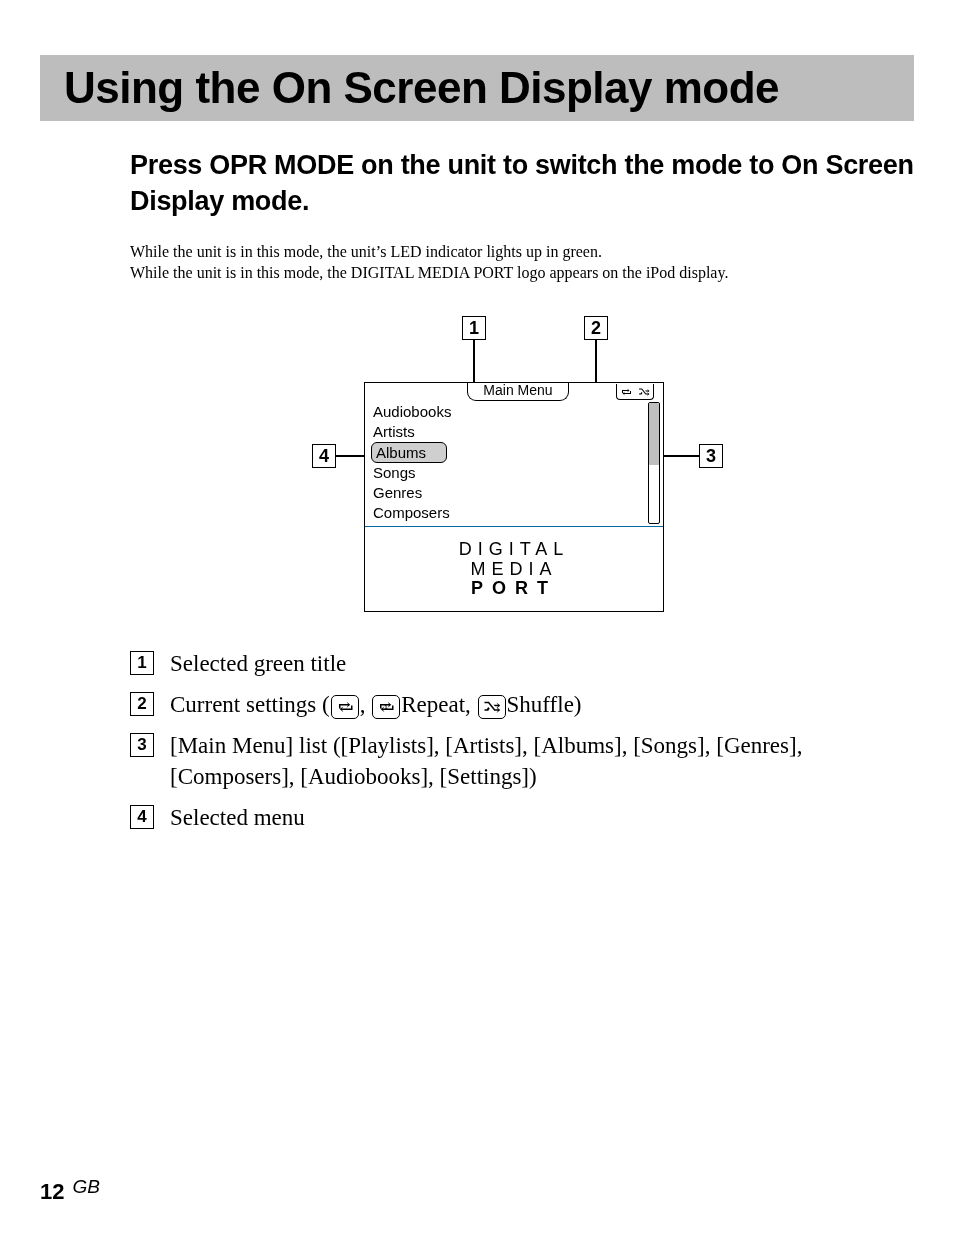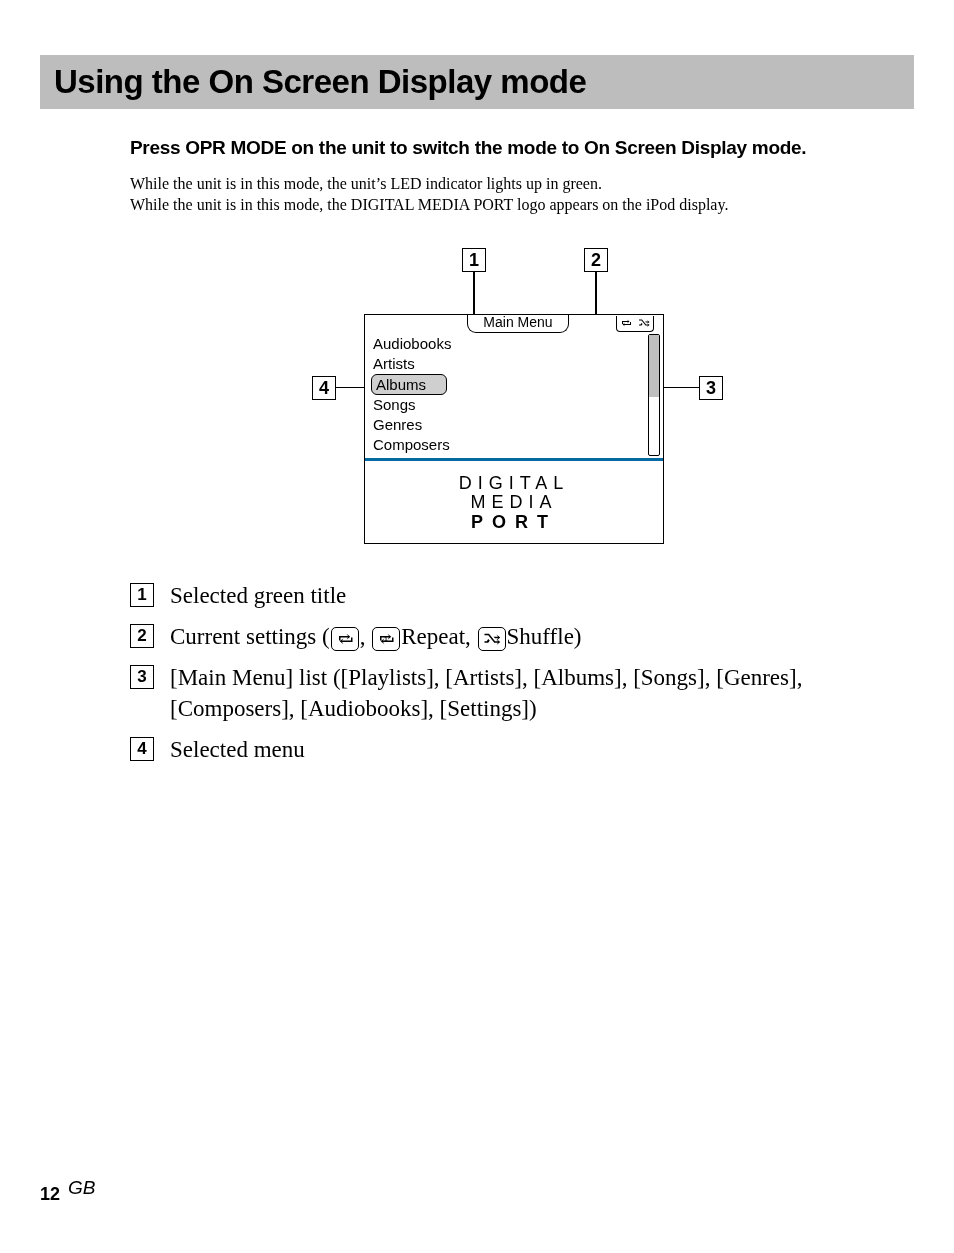--- a/index.html
+++ b/index.html
@@ -11,37 +11,37 @@
   }
   .page {
     width: 954px;
     height: 1253px;
     position: relative;
     box-sizing: border-box;
     padding: 55px 40px 40px 40px;
   }
   .title-bar {
     background: #bdbdbd;
-    padding: 8px 14px;
+    padding: 8px 24px;
     font-family: Arial, Helvetica, sans-serif;
     font-weight: 800;
-    font-size: 33px;
+    font-size: 44px;
     letter-spacing: -0.5px;
   }
   .content {
     padding: 26px 0 0 90px;
     font-size: 23px;
     line-height: 1.35;
   }
   .bold-instr {
     font-family: Arial, Helvetica, sans-serif;
     font-weight: 700;
-    font-size: 19px;
+    font-size: 27px;
     letter-spacing: -0.3px;
-    margin-bottom: 12px;
+    margin-bottom: 21px;
   }
   .body-text {
     font-family: "Times New Roman", Times, serif;
     font-size: 16px;
   }
 
   
   .diagram-wrap {
     margin: 32px 0 22px 0;
     display: flex;
@@ -80,21 +80,21 @@
     width: 300px;
     height: 230px;
     border: 1.6px solid #000;
     background: #fff;
     box-sizing: border-box;
     overflow: hidden;
   }
   .menu-area {
     position: relative;
     height: 143px;
-    border-bottom: 3px solid #0369a1;
+    border-bottom: 1px solid #0369a1;
   }
   .menu-title {
     position: absolute;
     left: 102px;
     top: 0;
     width: 100px;
     height: 17px;
     border: 1px solid #000;
     border-top: none;
     border-radius: 0 0 9px 9px;
@@ -208,21 +208,21 @@
 
   
   .footer {
     position: absolute;
     left: 40px;
     bottom: 48px;
     font-family: Arial, Helvetica, sans-serif;
   }
   .footer .pg {
     font-weight: 800;
-    font-size: 18px;
+    font-size: 22px;
   }
   .footer .gb {
     font-style: italic;
     font-size: 19px;
     vertical-align: super;
     margin-left: 8px;
   }
 </style>
 </head>
 <body>

